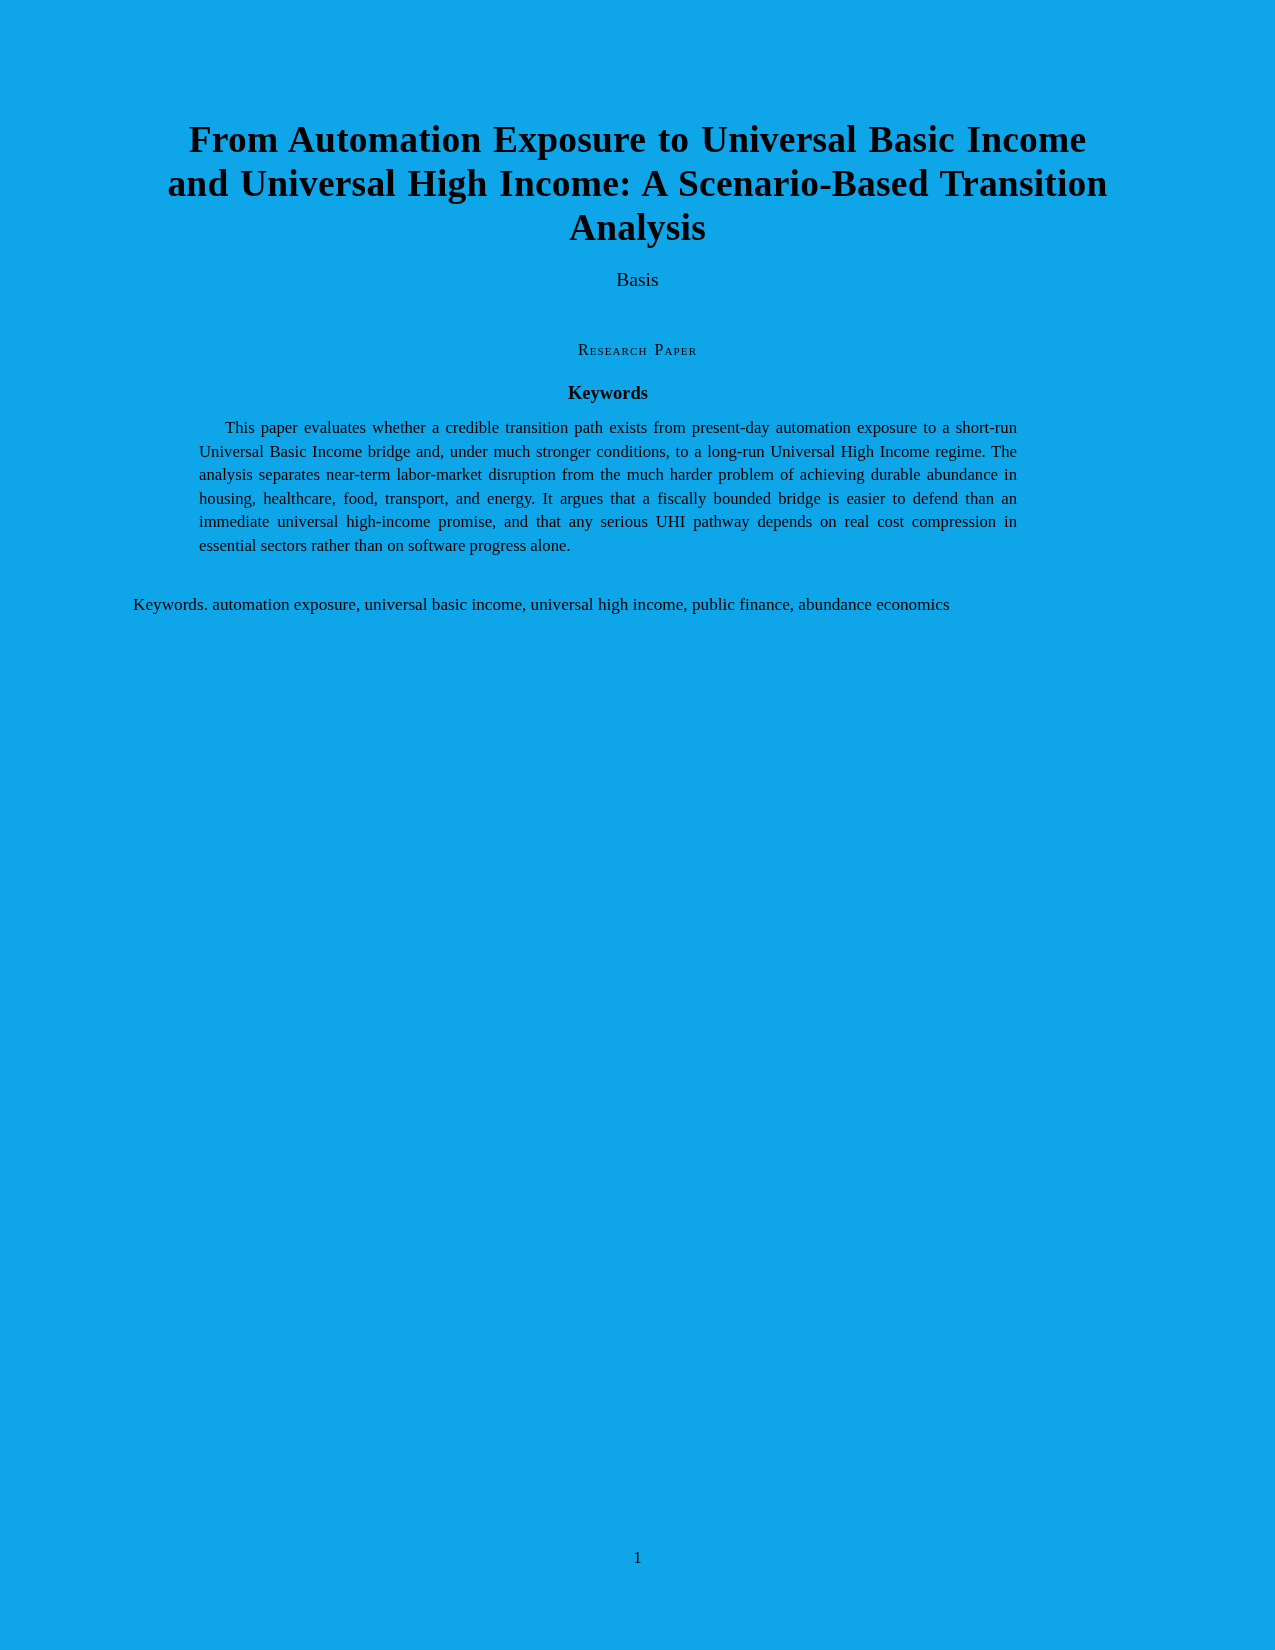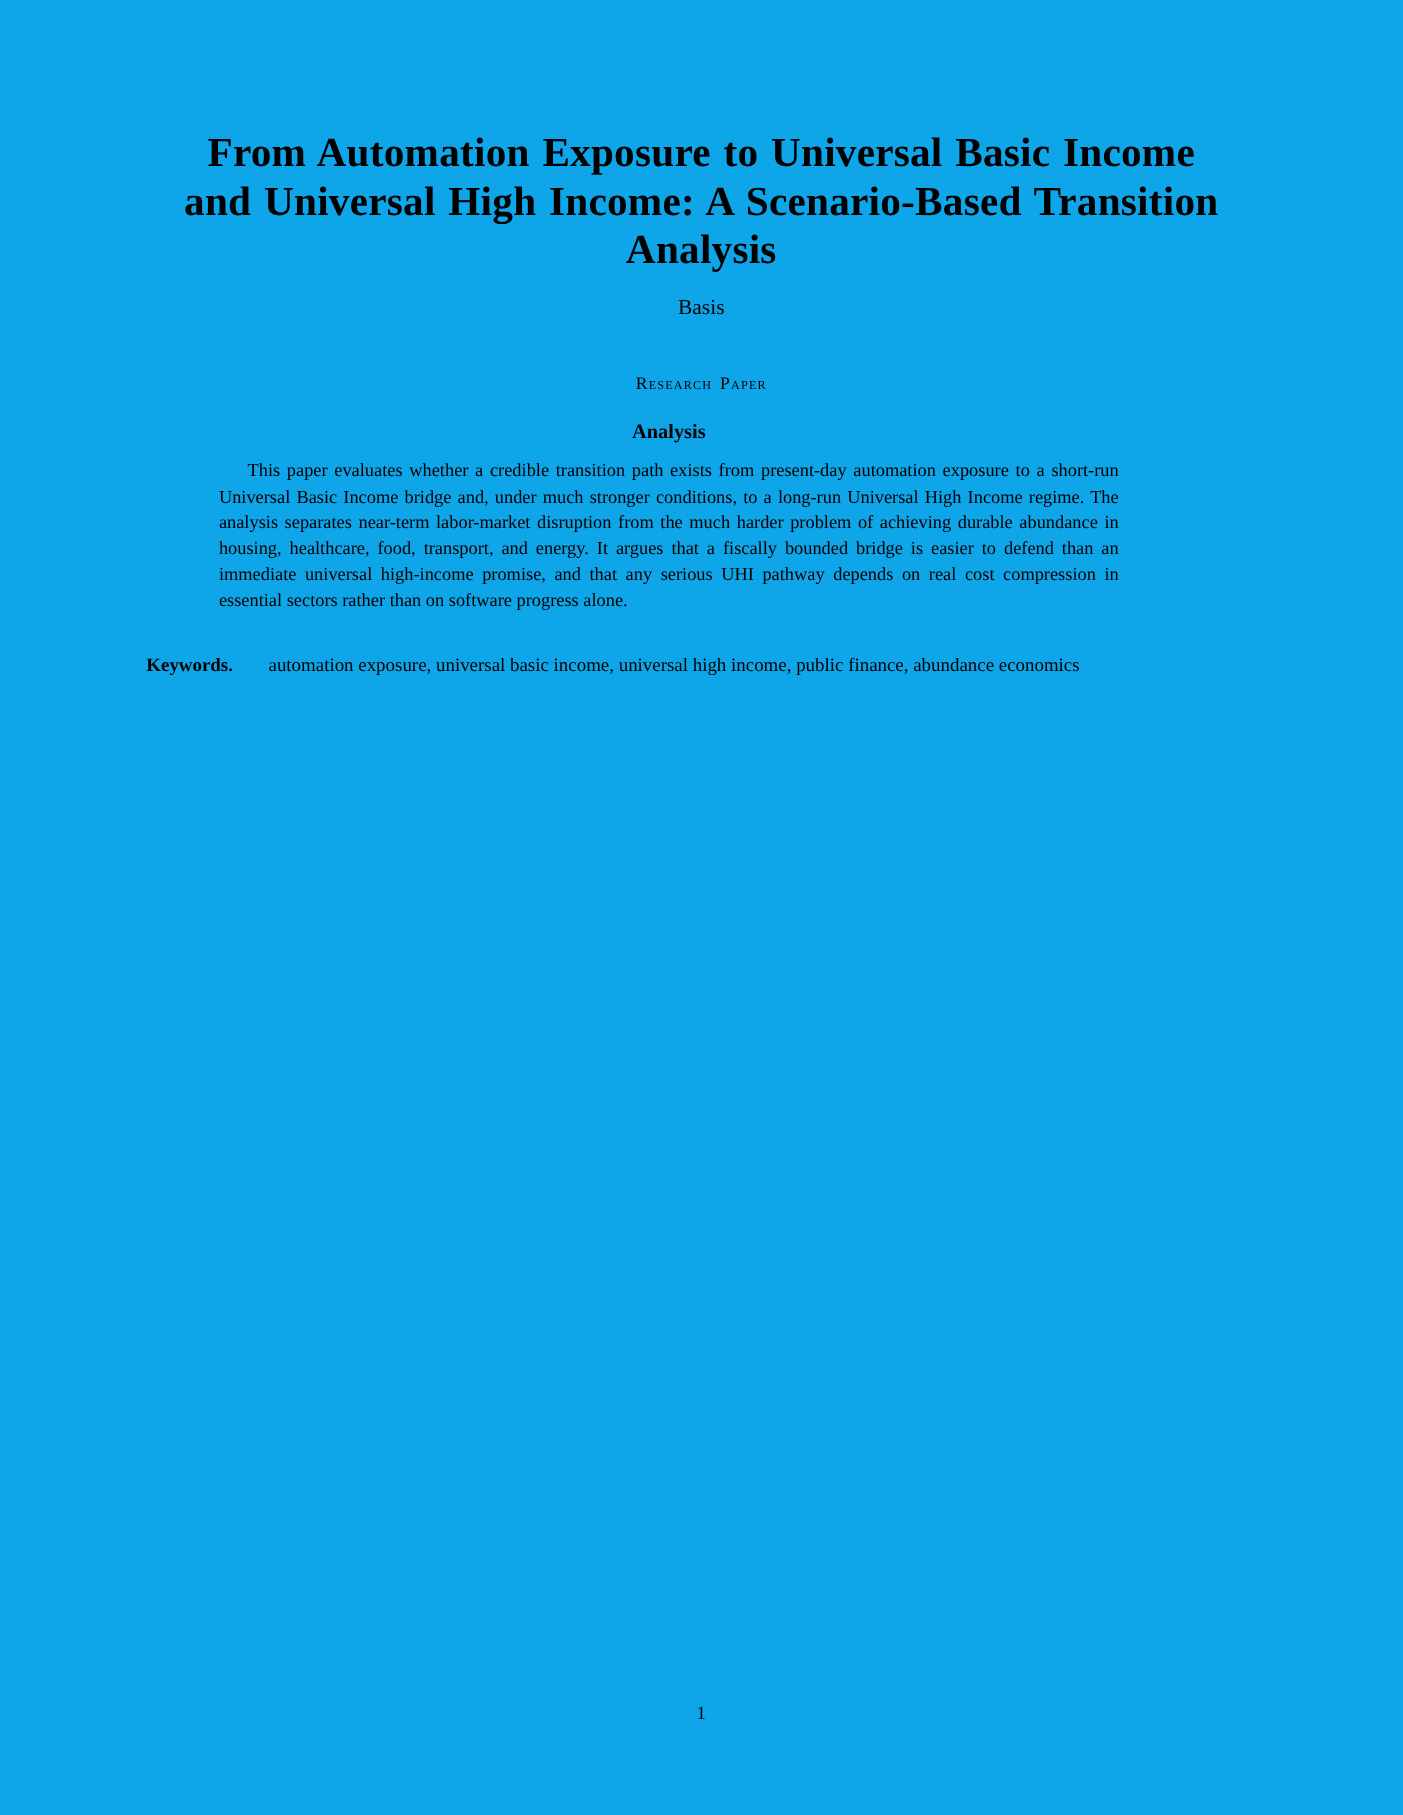--- a/index.html
+++ b/index.html
@@ -86,25 +86,24 @@
   .keywords-wrap {
     position: absolute;
     left: 133px;
     top: 592px;
     width: 1009px;
     font-size: 17.2px;
     line-height: 26px;
     text-align: left;
   }
   .keywords-label {
-    font-weight: bold;
+    font-weight: normal;
   }
   .keywords-list {
     font-weight: normal;
-    margin-left: 28px;
   }
 
   
   .page-number {
     position: absolute;
     left: 0;
     top: 1548px;
     width: 1275px;
     text-align: center;
     font-size: 17px;
@@ -116,21 +115,21 @@
 <div class="page">
 
   <div class="title-block">
     <h1 class="paper-title">From Automation Exposure to Universal Basic Income and Universal High Income: A Scenario-Based Transition Analysis</h1>
     <div class="paper-author">Basis</div>
   </div>
 
   <div class="paper-type">Research Paper</div>
 
   <div class="abstract-wrap">
-    <div class="abstract-heading">Analysis</div>
+    <div class="abstract-heading">Keywords</div>
     <p class="abstract-body">This paper evaluates whether a credible transition path exists from present-day automation exposure to a short-run Universal Basic Income bridge and, under much stronger conditions, to a long-run Universal High Income regime. The analysis separates near-term labor-market disruption from the much harder problem of achieving durable abundance in housing, healthcare, food, transport, and energy. It argues that a fiscally bounded bridge is easier to defend than an immediate universal high-income promise, and that any serious UHI pathway depends on real cost compression in essential sectors rather than on software progress alone.</p>
   </div>
 
   <div class="keywords-wrap">
     <span class="keywords-label">Keywords.</span>
     <span class="keywords-list">automation exposure, universal basic income, universal high income, public finance, abundance economics</span>
   </div>
 
   <div class="page-number">1</div>
 

